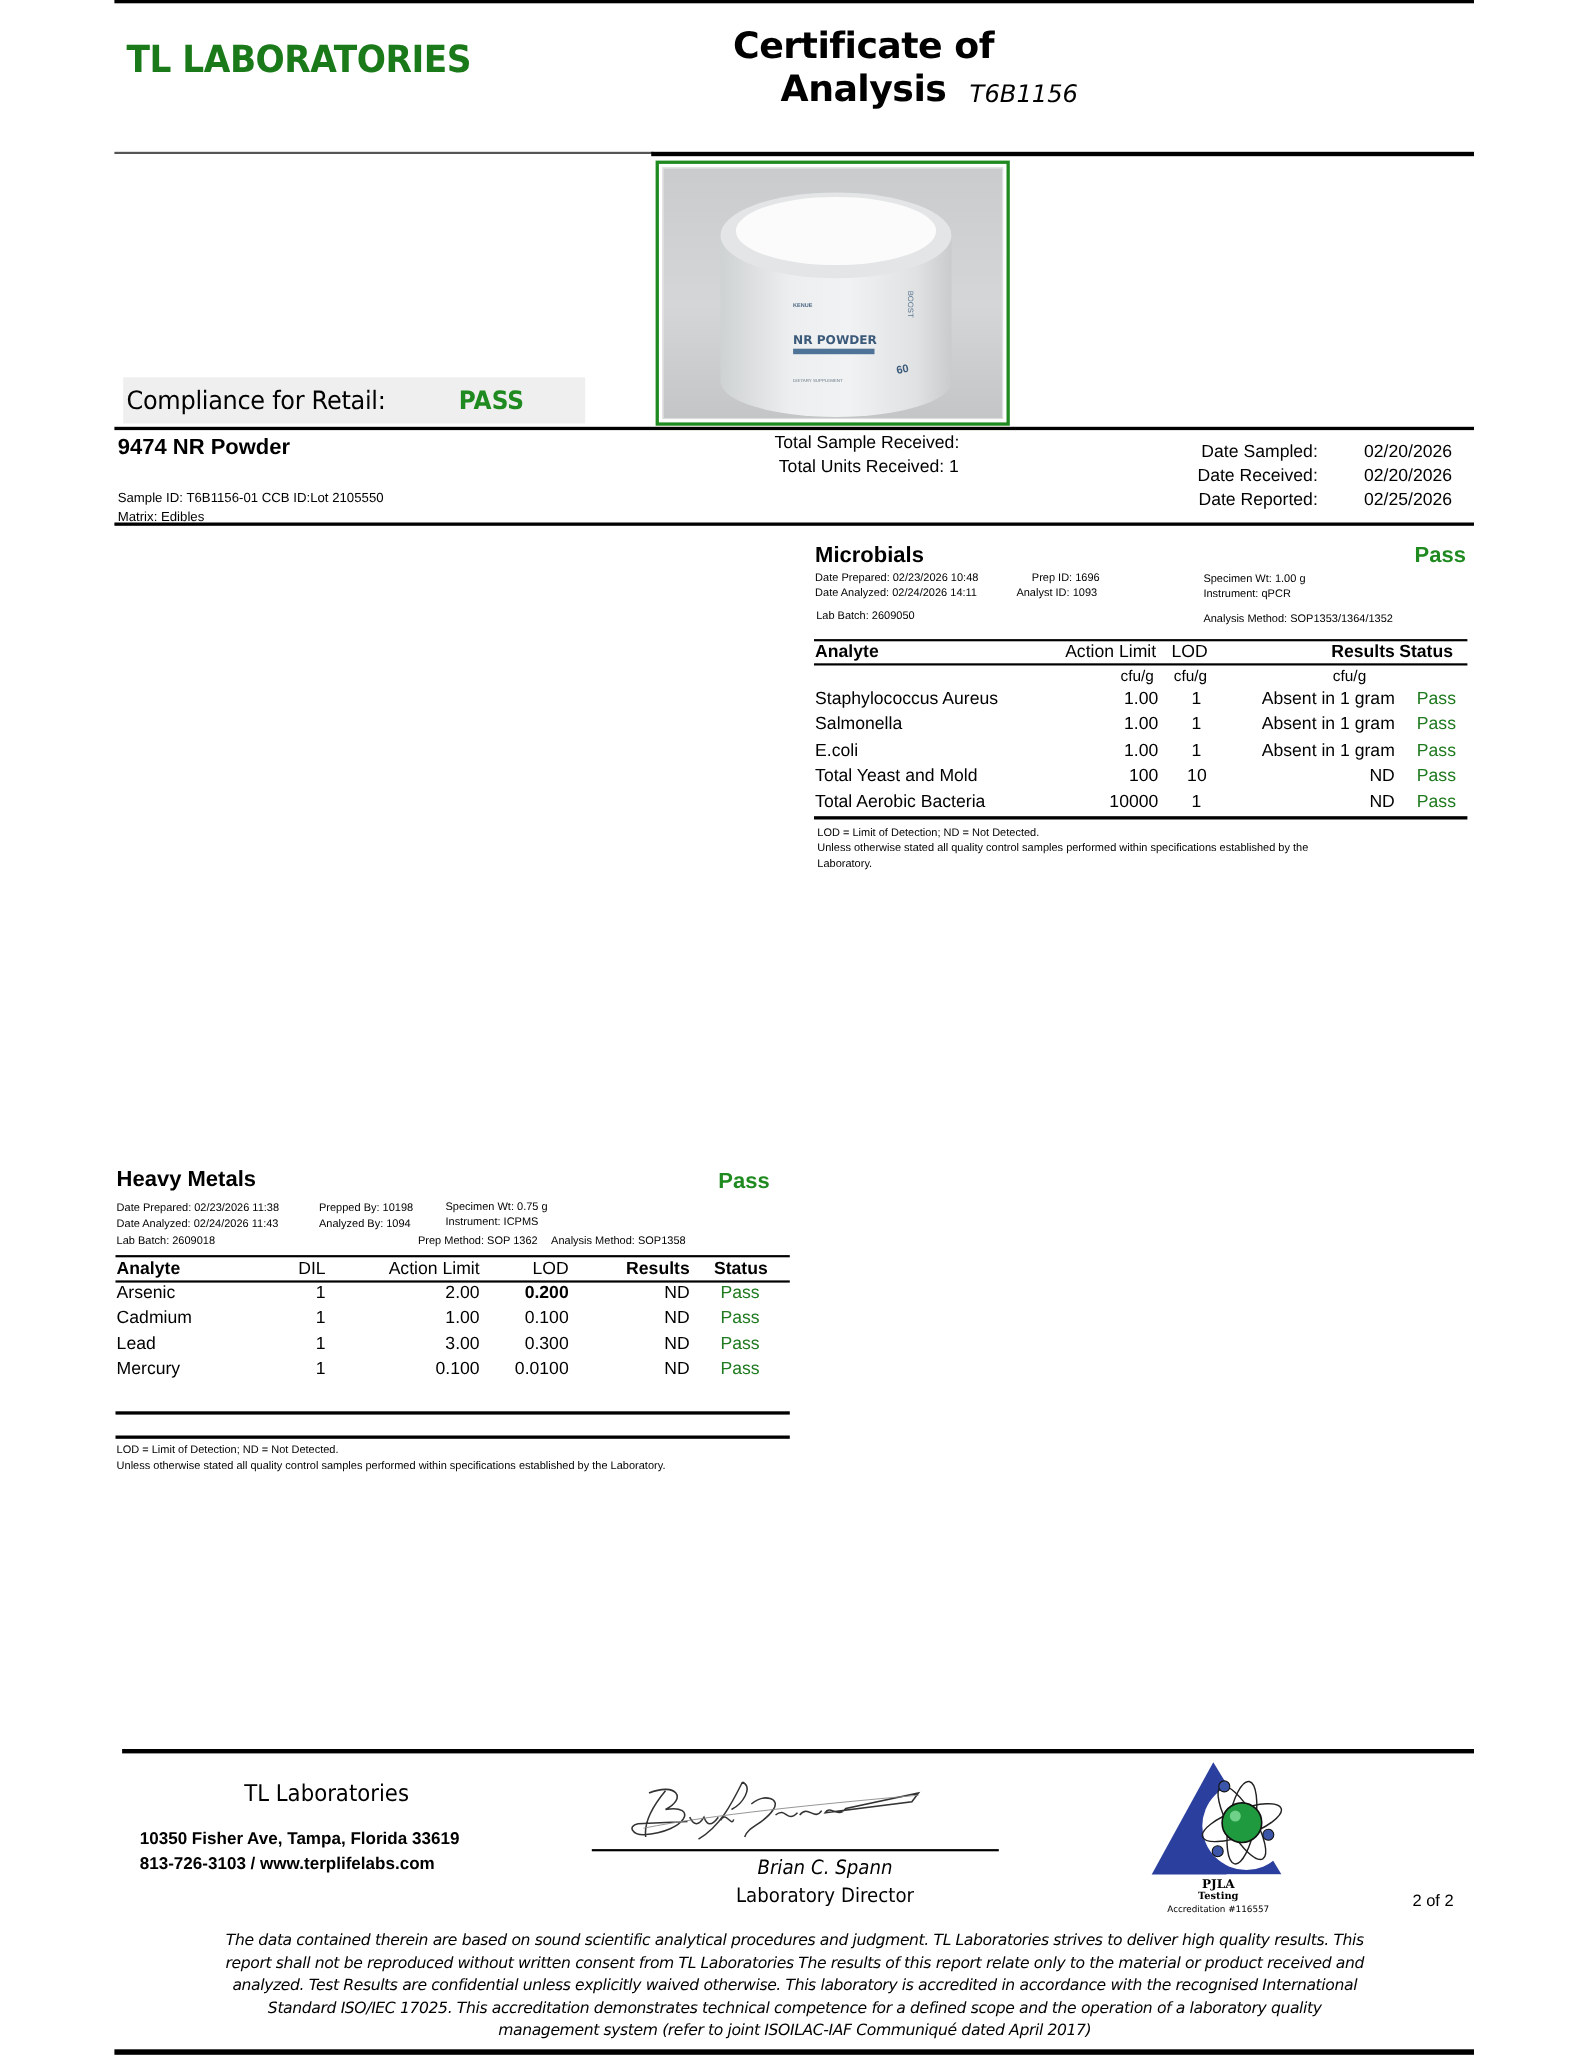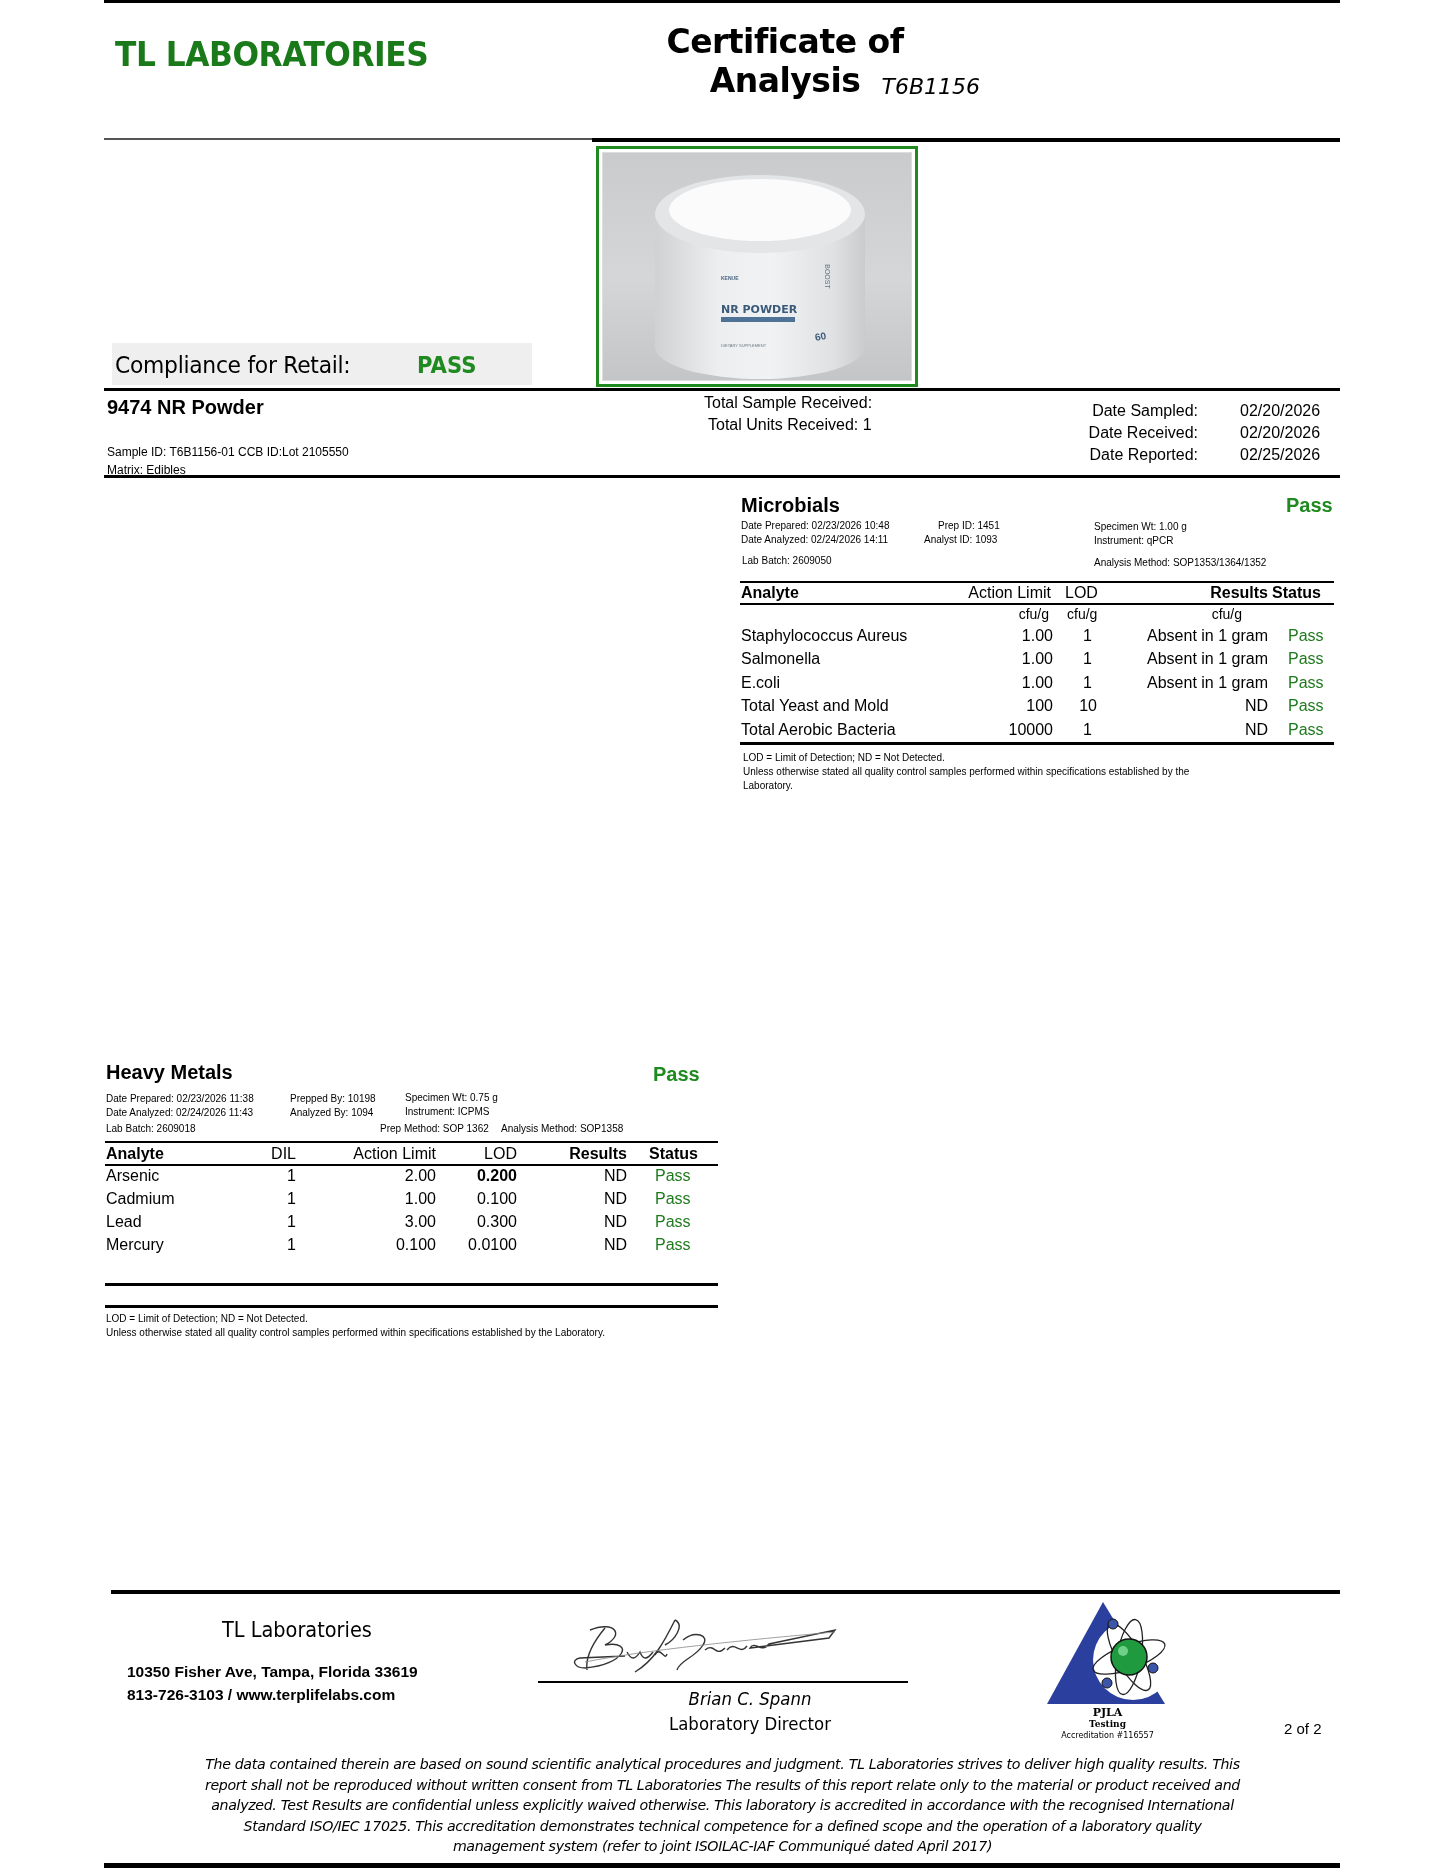--- a/index.html
+++ b/index.html
@@ -107,21 +107,21 @@
 <div class="date-val" style="top:446px;">02/25/2026</div>
 
 <div class="line" style="left:104px; top:475px; width:1236px; height:3px;"></div>
 
 <section>
   <div class="abs sec-title" style="left:741px; top:494px;">Microbials</div>
   <div class="abs sec-pass" style="left:1286px; top:494px;">Pass</div>
 
   <div class="meta" style="left:741px; top:520px;">Date Prepared: 02/23/2026 10:48</div>
   <div class="meta" style="left:741px; top:534px;">Date Analyzed: 02/24/2026 14:11</div>
-  <div class="meta" style="left:938px; top:520px;">Prep ID: 1451</div>
+  <div class="meta" style="left:938px; top:520px;">Prep ID: 1696</div>
   <div class="meta" style="left:924px; top:534px;">Analyst ID: 1093</div>
   <div class="meta" style="left:1094px; top:521px;">Specimen Wt: 1.00  g</div>
   <div class="meta" style="left:1094px; top:535px;">Instrument: qPCR</div>
   <div class="meta" style="left:742px; top:555px;">Lab Batch: 2609050</div>
   <div class="meta" style="left:1094px; top:557px;">Analysis Method: SOP1353/1364/1352</div>
 
   <div class="line" style="left:740px; top:581px; width:594px; height:2px;"></div>
   <div class="line" style="left:740px; top:603px; width:594px; height:2px;"></div>
   <div class="line" style="left:740px; top:742px; width:594px; height:3px;"></div>
 

